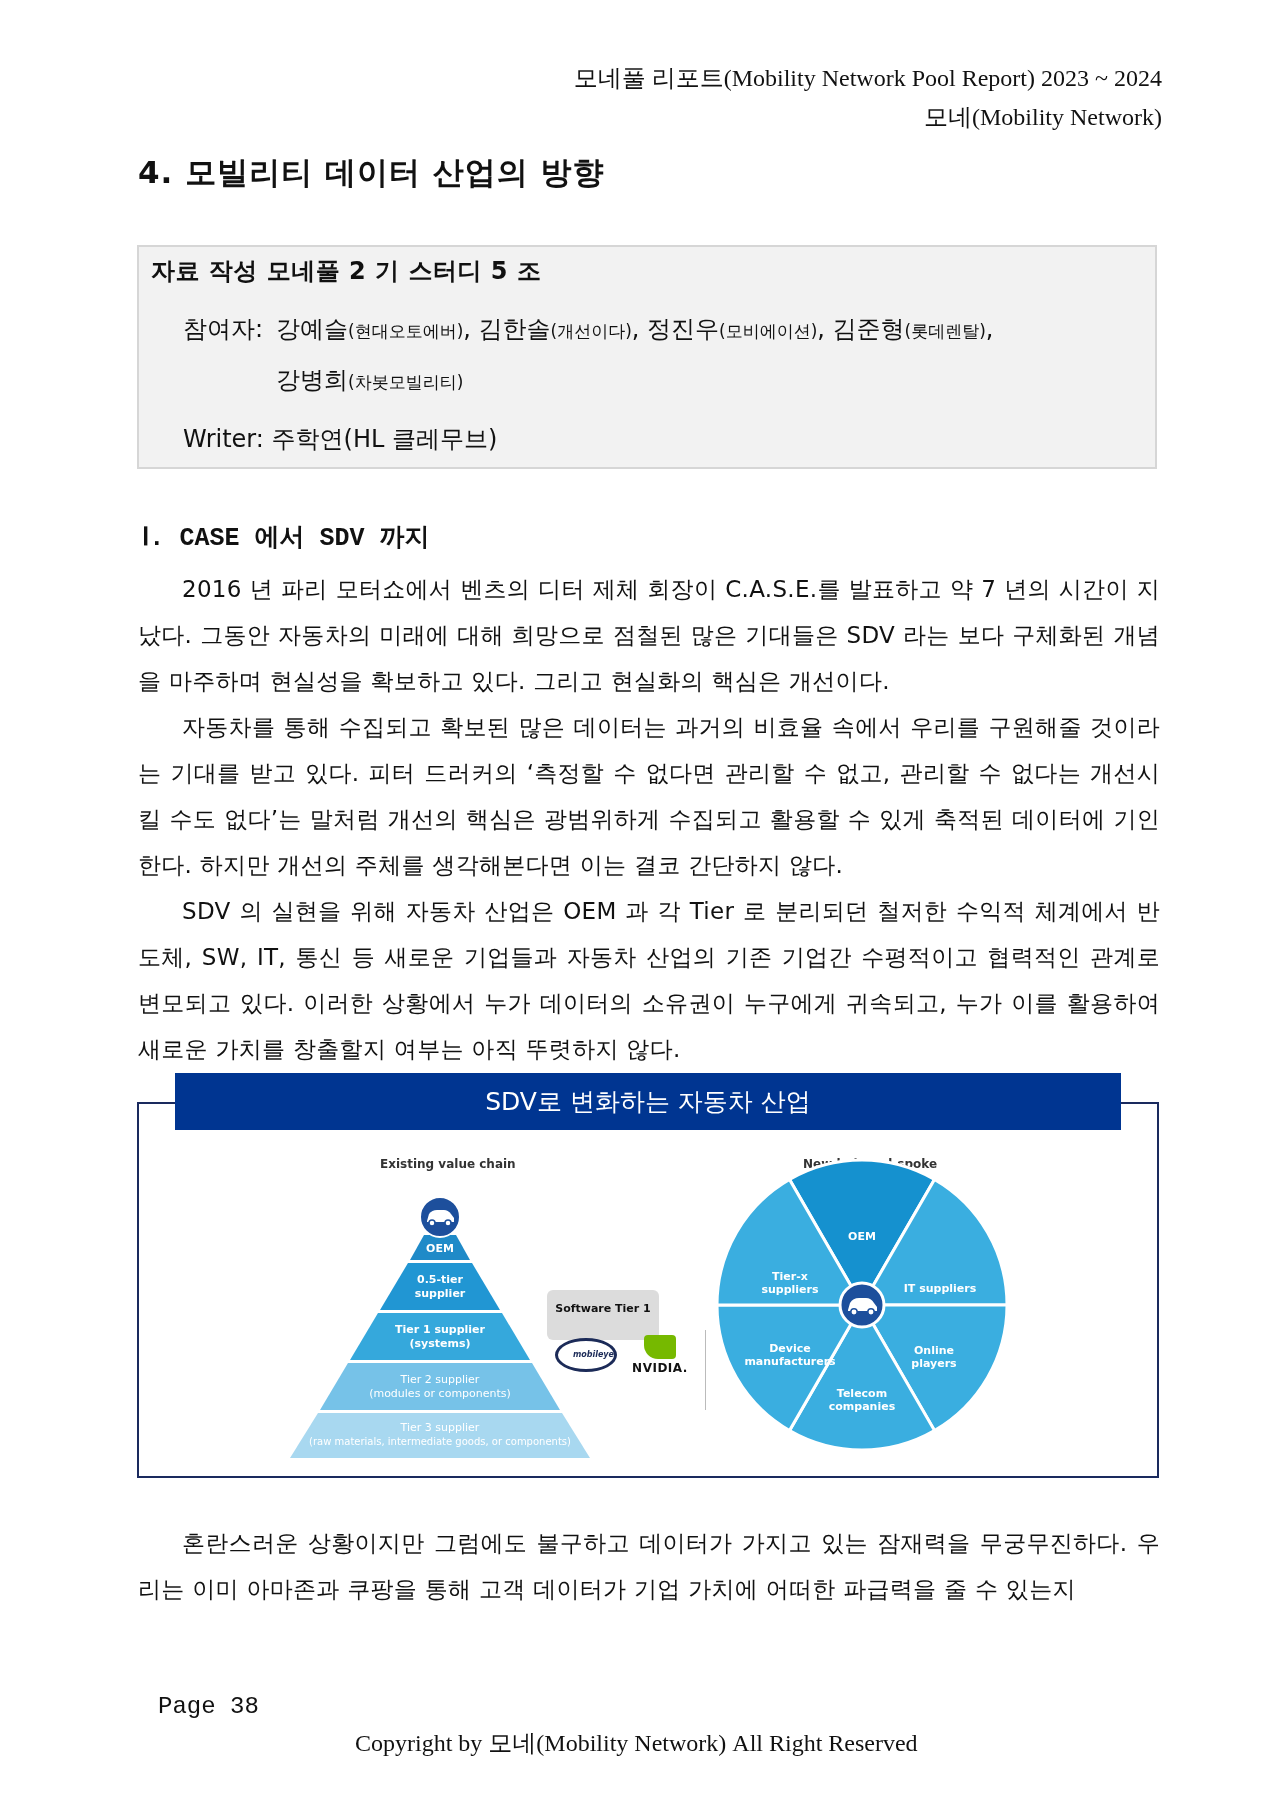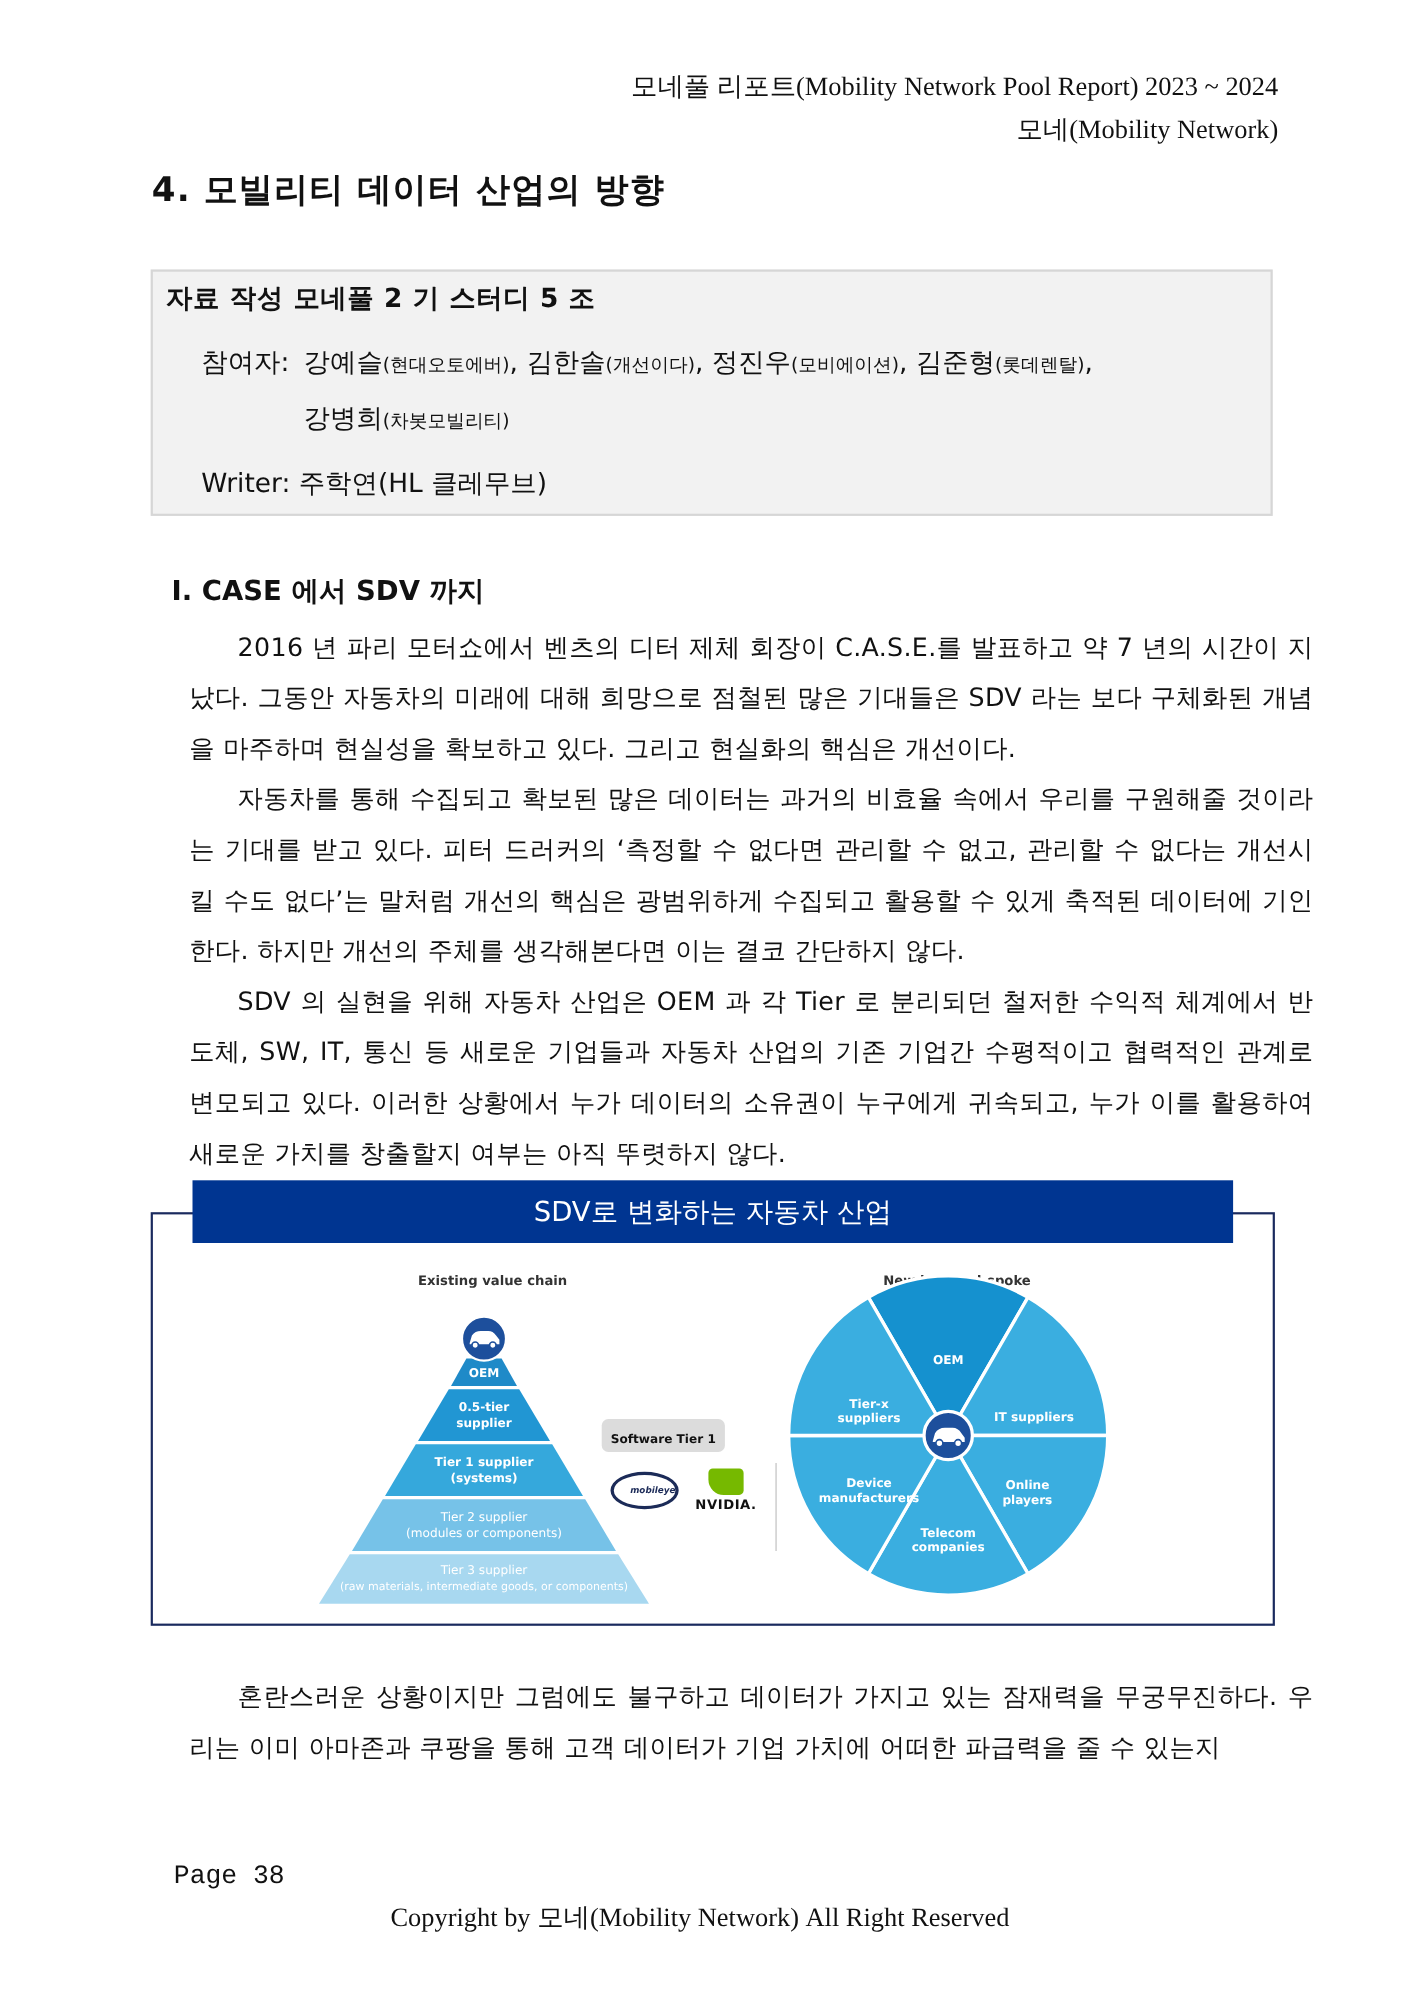--- a/index.html
+++ b/index.html
@@ -12,37 +12,37 @@
   .section-title { position:absolute; left:138px; top:152px; font-size:31px; font-weight:bold; letter-spacing:1px; }
   .infobox { position:absolute; left:137px; top:245px; width:1020px; height:224px;
              background:#f2f2f2; border:2px solid #d6d6d6; box-sizing:border-box; }
   .infobox .ib-title { position:absolute; left:12px; top:8px; font-size:24px; font-weight:bold; letter-spacing:0.5px; }
   .infobox .ib-row { position:absolute; font-size:24px; }
   .infobox .small { font-size:17px; }
   #ib-part-label { left:44px; top:66px; }
   #ib-part-line1 { left:137px; top:66px; }
   #ib-part-line2 { left:137px; top:117px;text-align:center; }
   #ib-writer { left:44px; top:176px; }
-  .subhead { position:absolute; left:156px; top:520px; font-size:25px; font-weight:bold; }
-  .para { position:absolute; left:138px; width:1022px; font-size:23px; line-height:46px; text-align:justify; text-align-last:left; letter-spacing:0.3px;margin-left:34px; }
+  .subhead { position:absolute; left:142px; top:520px; font-size:25px; font-weight:bold;font-family:Liberation Mono, monospace; }
+  .para { position:absolute; left:138px; width:1022px; font-size:23px; line-height:46px; text-align:justify; text-align-last:left; letter-spacing:0.3px; }
   .para .indent { display:inline-block; width:44px; }
   #p1 { top:566px; }
   #p2 { top:704px; }
   #p3 { top:888px; }
   #p4 { top:1520px; }
   
   .fig-frame { position:absolute; left:137px; top:1102px; width:1022px; height:376px;
                border:2px solid #1a2a5e; box-sizing:border-box; background:#fff; }
   .fig-banner { position:absolute; left:175px; top:1073px; width:946px; height:57px;
                 background:#003591; color:#fff; font-size:25px; text-align:center; line-height:57px; }
   .fig-caption { position:absolute; font-size:12px; font-weight:bold; color:#333; }
   #cap-left { left:380px; top:1157px; }
   #cap-right { left:803px; top:1157px; }
   svg.diagram { position:absolute; left:0; top:0; }
-  .sw-box { position:absolute; left:547px; top:1290px; width:112px; height:30px; background:#dcdcdc; border-radius:6px;
+  .sw-box { position:absolute; left:547px; top:1290px; width:112px; height:50px; background:#dcdcdc; border-radius:6px;
             font-size:11px; font-weight:bold; text-align:center; line-height:38px; color:#111; }
   .logo-mobileye { position:absolute; left:555px; top:1338px; width:62px; height:34px; border:3px solid #1c2b58; border-radius:50%;
                    box-sizing:border-box; font-size:8px; font-style:italic; font-weight:bold; color:#1c2b58; text-align:right; line-height:28px; }
   .logo-nvidia { position:absolute; left:630px; top:1335px; width:60px; }
   .logo-nvidia .eye { width:32px; height:24px; background:#76b900; margin:0 auto; border-radius:4px 4px 4px 14px; }
   .logo-nvidia .word { font-size:12px; font-weight:bold; text-align:center; margin-top:2px; letter-spacing:0.5px; }
   .divider-v { position:absolute; left:705px; top:1330px; width:1px; height:80px; background:#bbb; }
   .footer-page { position:absolute; left:158px; top:1693px; font-family:Liberation Mono, monospace; font-size:24px; }
   .footer-copy { position:absolute; left:355px; top:1727px; font-family:"Liberation Serif", "DejaVu Serif", serif; font-size:24px;text-align:right; }
 </style>

